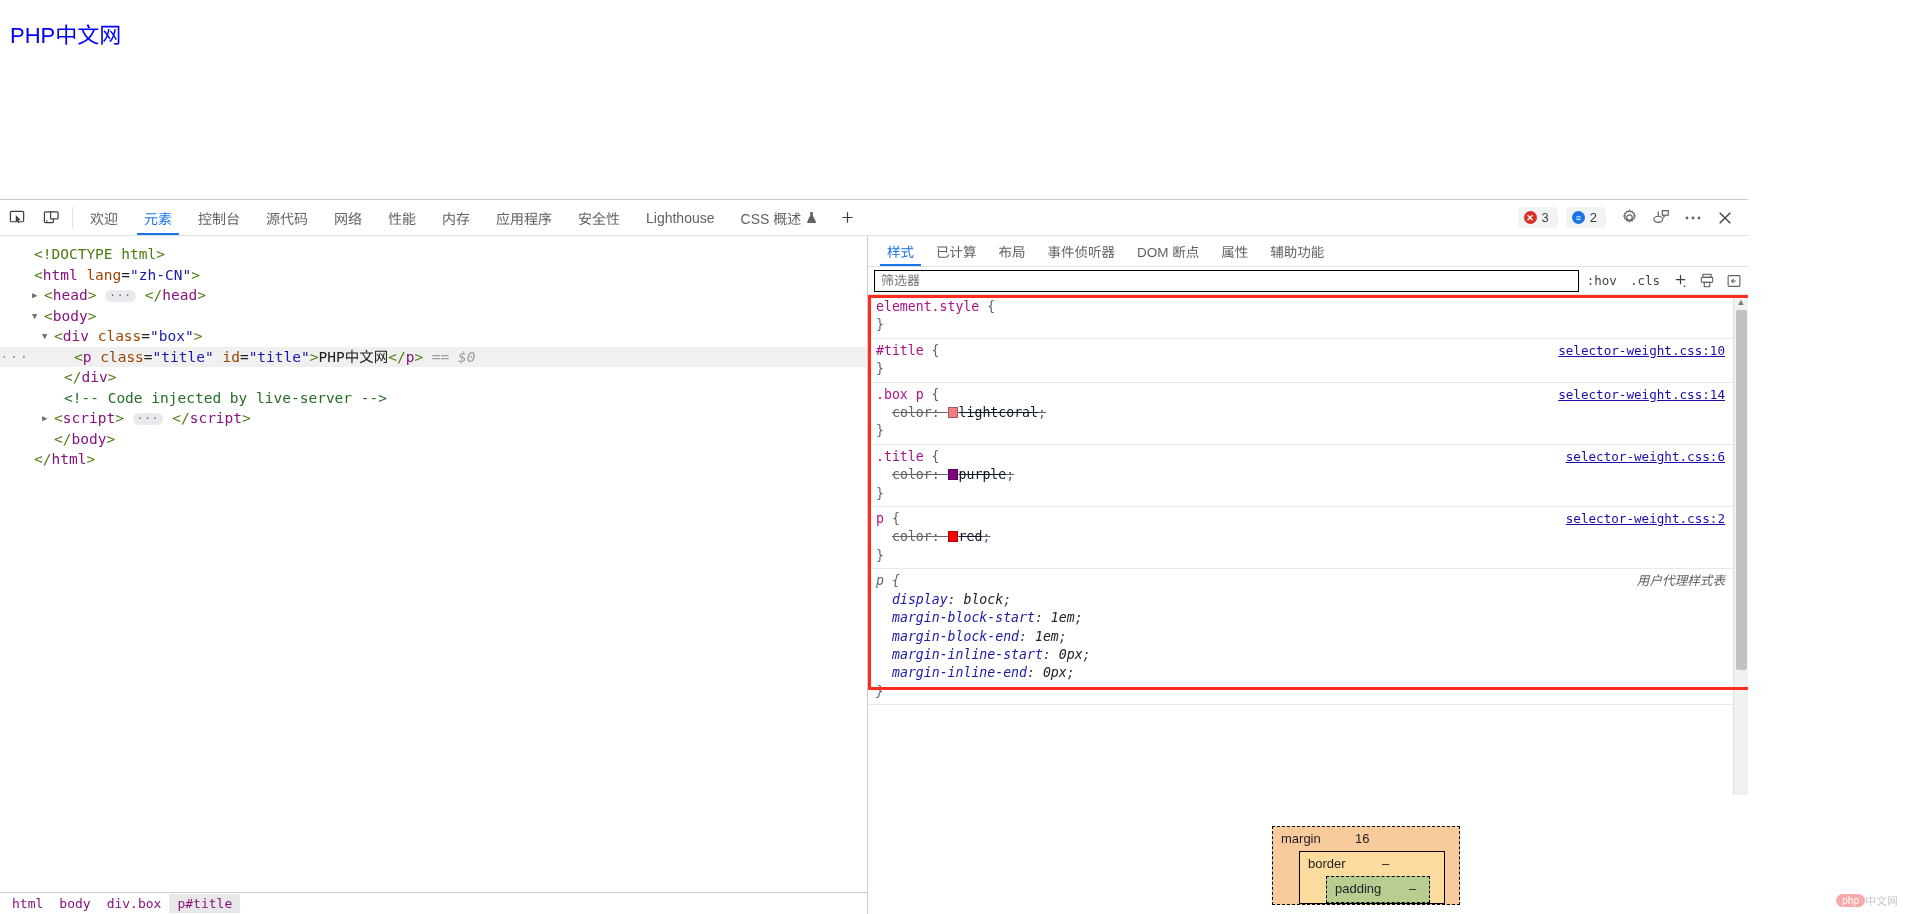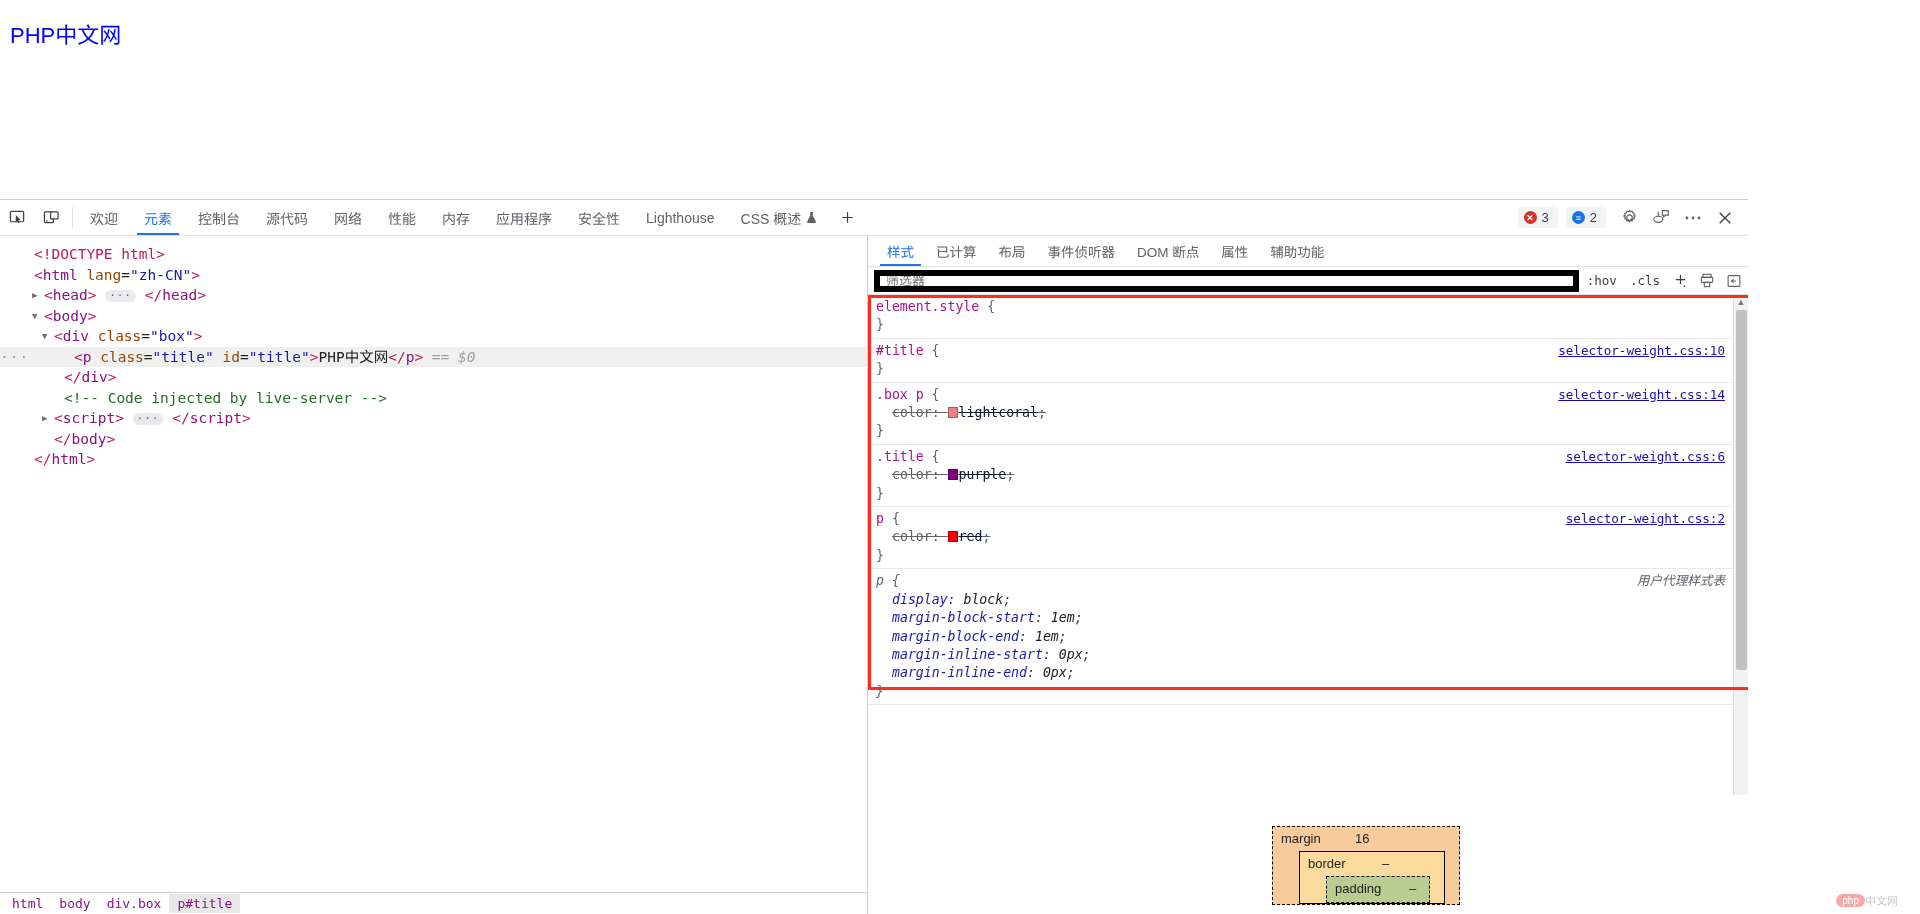--- a/index.html
+++ b/index.html
@@ -158,21 +158,21 @@
   .dline .gutter-dots {
     position: absolute;
     left: 0; top: 0;
     width: 22px;
     color: #9aa0a6;
     letter-spacing: 1px;
   }
   .tw { color: #881280; }      
   .an { color: #994500; }      
   .av { color: #1a1aa6; }      
-  .pk { color: #be185d; margin-top: 20px; }      
+  .pk { color: #4d7c0f; margin-top: 20px; }      
   .cmt { color: #236e25; }     
   .txt { color: #202124; }     
   .dollar { color: #9aa0a6; font-style: italic; }
   .arrow {
     display: inline-block;
     width: 12px;
     color: #737373;
     font-size: 9px;
     transform: translateY(-2px);
   }
@@ -255,21 +255,21 @@
     height: 28px;
     min-height: 28px;
     display: flex;
     align-items: center;
     border-bottom: 1px solid #e0e0e0;
     padding: 0 2px 0 6px;
     gap: 3px;
   }
   #filter-input {
     flex: 1;
-    border: 6px solid #000000;
+    border: 1px solid #000000;
     height: 22px;
     font-size: 13px;
     padding: 0 6px;
     color: #202124;
     font-family: "Liberation Sans", sans-serif;
     outline: none;
     background: #fff;
   }
   #filter-input::placeholder { color: #757575; }
   .f-btn {

